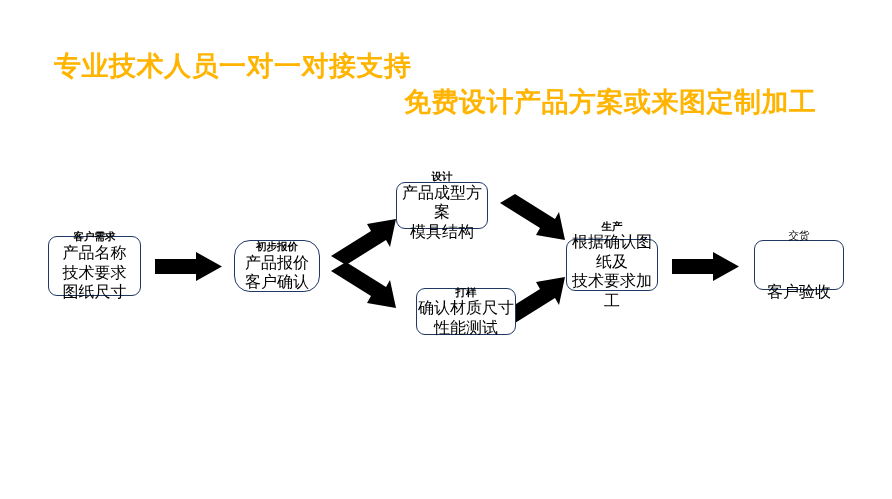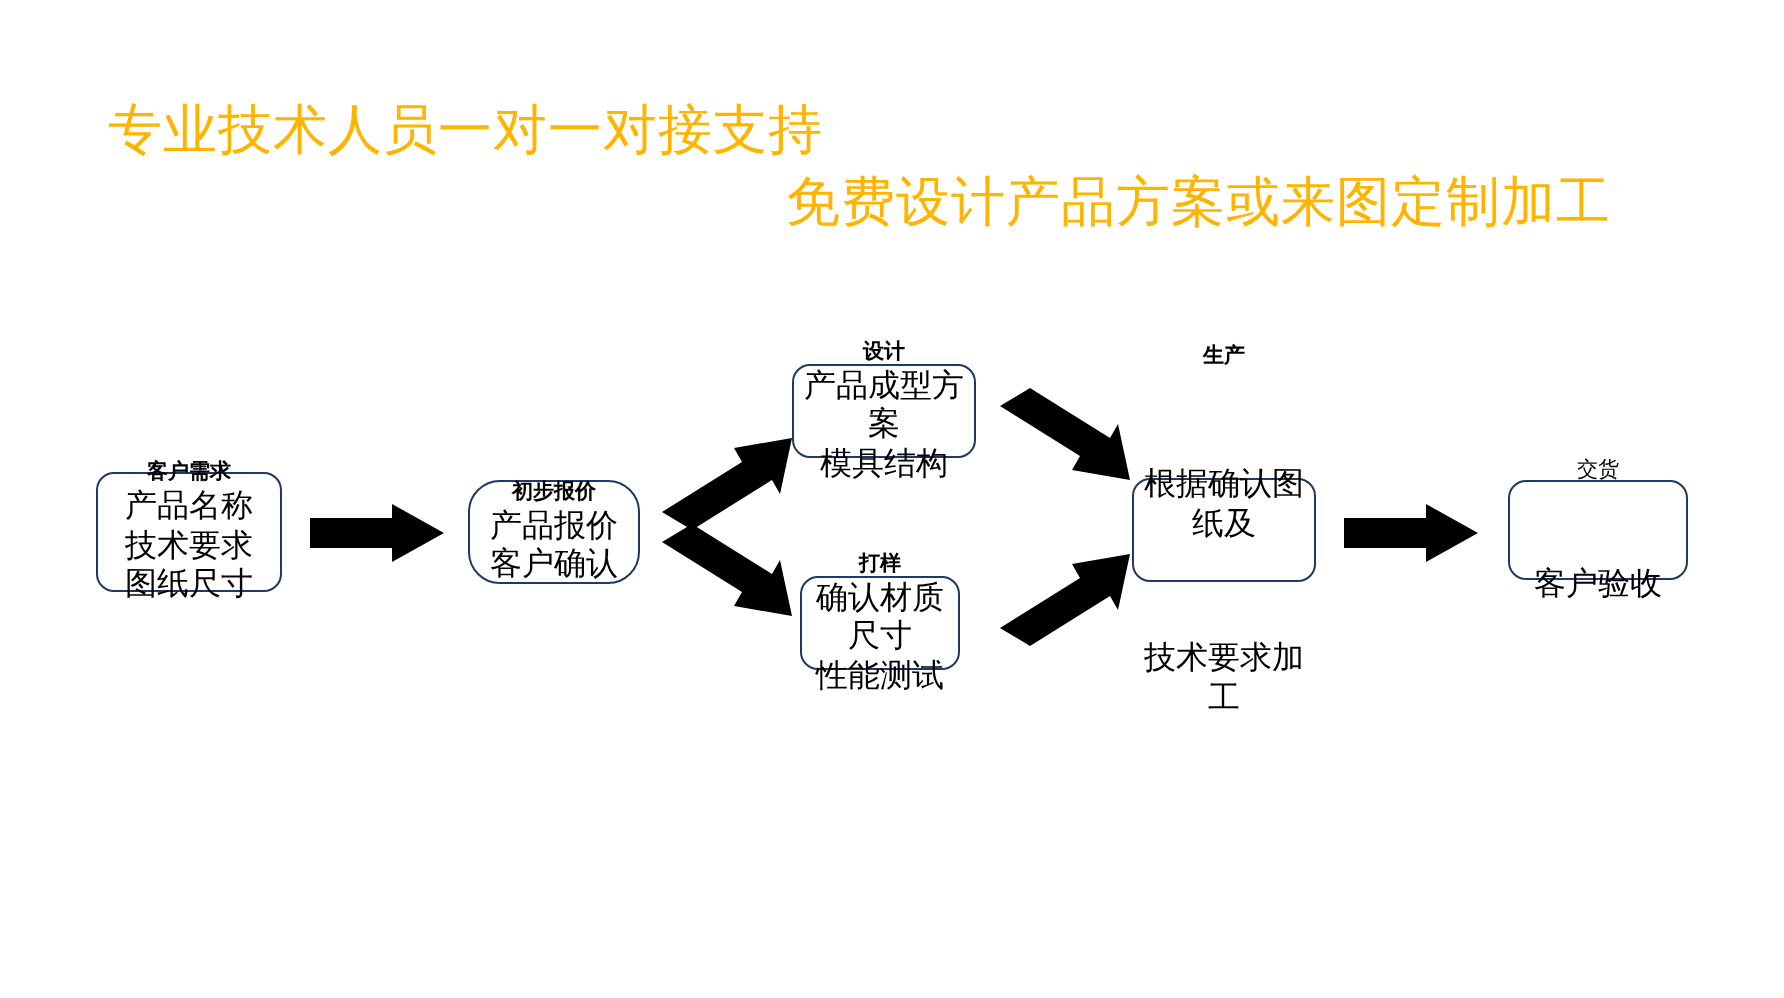--- a/index.html
+++ b/index.html
@@ -21,31 +21,31 @@
     left: 0;
     top: 0;
     width: 892px;
     height: 499px;
   }
 
   
   .headline {
     position: absolute;
     white-space: nowrap;
-    font-weight: 400;
+    font-weight: 700;
     letter-spacing: 0.5px;
     line-height: 1;
   }
   #headline-1 {
     left: 54px;
     top: 52px;
     font-size: 27px;
   }
   #headline-2 {
-    left: 393px;
+    left: 404px;
     top: 88px;
     font-size: 27px;
   }
 
   
   .node {
     position: absolute;
     box-sizing: border-box;
     background: #ffffff;
     border: 1px solid #1F3864;
@@ -66,21 +66,21 @@
     font-size: 16px;
     font-weight: 400;
   }
   .node.plain .node-title {
     font-weight: 400;
   }
 
   #node-requirement { left: 32px;  top: 236px; width: 93px;  height: 60px; margin-left: 16px; }
   #node-quote       { left: 234px; top: 240px; width: 86px;  height: 52px; border-radius: 16px; }
   #node-design      { left: 396px; top: 182px; width: 92px;  height: 47px; }
-  #node-sample      { left: 400px; top: 288px; width: 80px;  height: 47px; }
+  #node-sample      { left: 416px; top: 288px; width: 100px;  height: 47px; text-align: right; }
   #node-production  { left: 566px; top: 239px; width: 92px;  height: 52px; }
   #node-delivery    { left: 754px; top: 240px; width: 90px;  height: 50px; }
 
   
   #arrows {
     position: absolute;
     left: 0;
     top: 0;
     width: 892px;
     height: 499px;
@@ -141,21 +141,21 @@
     <div class="node-line">产品成型方案</div>
     <div class="node-line">模具结构</div>
   </div>
 
   <div class="node" id="node-sample" style="border-color: rgb(31, 56, 100); background: rgb(255, 255, 255);">
     <div class="node-title">打样</div>
     <div class="node-line">确认材质尺寸</div>
     <div class="node-line">性能测试</div>
   </div>
 
-  <div class="node" id="node-production" style="border-color: rgb(31, 56, 100); background: rgb(255, 255, 255); gap: 48px;">
+  <div class="node" id="node-production" style="border-color: rgb(31, 56, 100); background: rgb(255, 255, 255);">
     <div class="node-title">生产</div>
     <div class="node-line">根据确认图纸及</div>
     <div class="node-line">技术要求加工</div>
   </div>
 
   <div class="node plain" id="node-delivery" style="border-color: rgb(31, 56, 100); background: rgb(255, 255, 255); gap: 40px;">
     <div class="node-title">交货</div>
     <div class="node-line">客户验收</div>
   </div>
 

